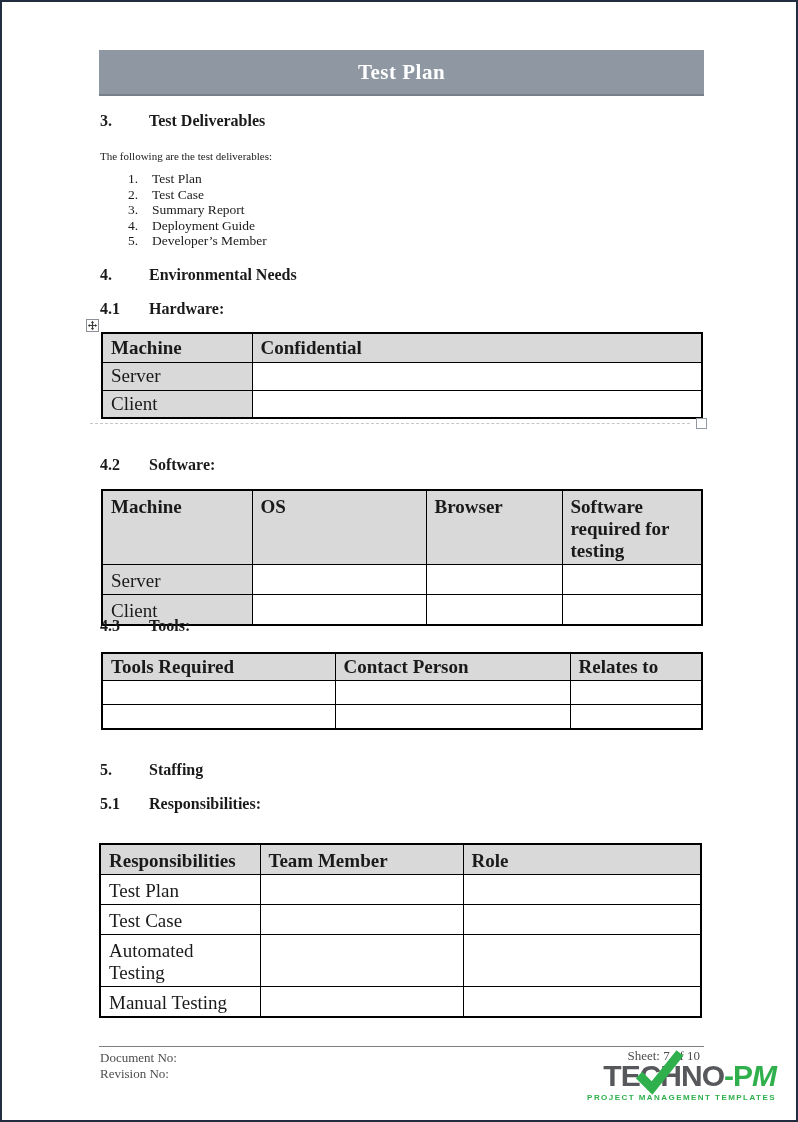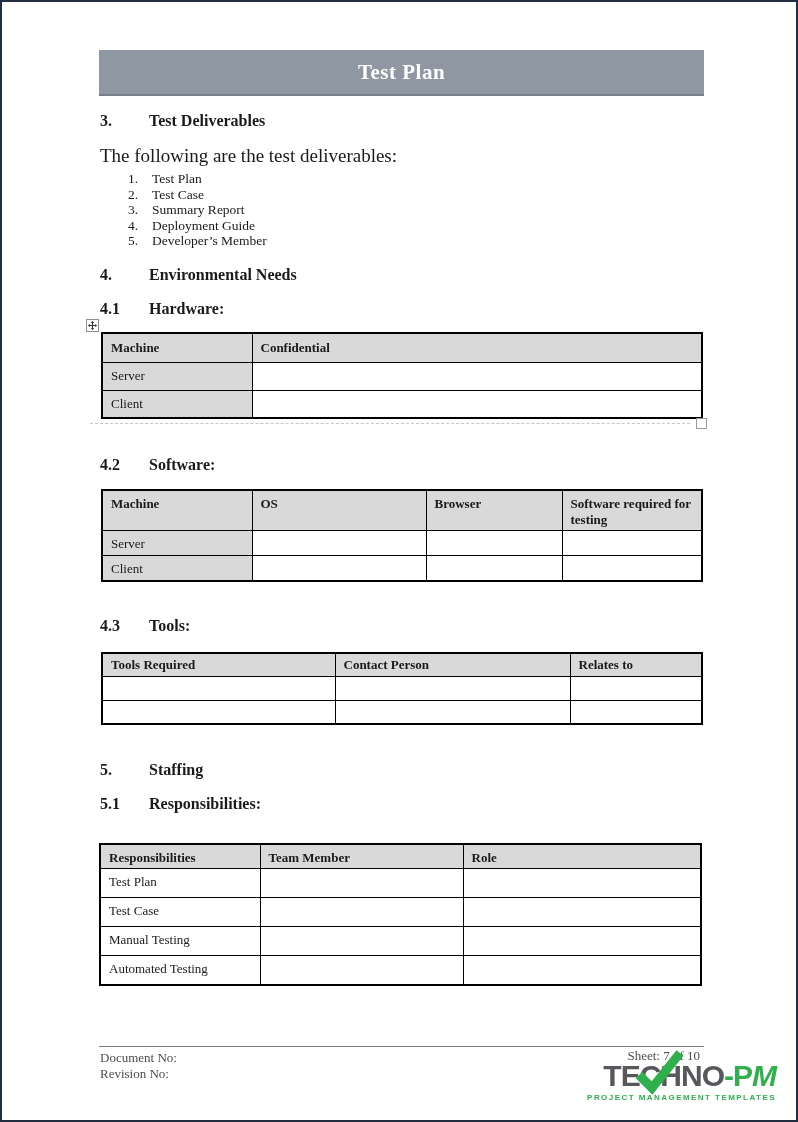--- a/index.html
+++ b/index.html
@@ -23,28 +23,28 @@
     display:flex; align-items:center; justify-content:center;
   }
   .title-bar .t {
     color:#ffffff; font-size:21px; font-weight:bold; letter-spacing:.5px;
   }
 
   
   .hd { display:flex; font-weight:bold; font-size:16px; line-height:18px; }
   .hd .num { width:49px; flex:0 0 49px; }
 
-  .body-text { font-size:19px; line-height:16px; }
+  .body-text { font-size:11px; line-height:16px; }
 
   .ol { font-size:13.5px; }
   .ol .li { display:flex; line-height:15.6px; }
   .ol .li .n { width:24px; flex:0 0 24px; }
 
   
-  table { border-collapse:collapse; table-layout:fixed; font-size:13px; }
+  table { border-collapse:collapse; table-layout:fixed; font-size:19px; }
   table { border:2px solid #000; }
   td, th { border:1px solid #000; padding:2px 8px; text-align:left; overflow:hidden; }
   th { background:#d9d9d9; font-weight:bold; }
   .shade { background:#d9d9d9; }
   .vt td, .vt th { vertical-align:top; padding-top:5px; }
 
   
   .move-handle { left:84px; top:316px; width:13px; height:13px; cursor:move; }
   .dash-line { left:88px; top:421px; width:600px; border-top:1px dashed #c6c6c6; }
   .resize-square { left:694px; top:416px; width:11px; height:11px; border:1px solid #939aa1; background:#fff; cursor:nwse-resize; }
@@ -236,26 +236,26 @@
       <td>Test Plan</td>
       <td></td>
       <td></td>
     </tr>
     <tr style="height:29px;">
       <td>Test Case</td>
       <td></td>
       <td></td>
     </tr>
     <tr style="height:29px;">
+      <td>Automated Testing</td>
+      <td></td>
+      <td></td>
+    </tr>
+    <tr style="height:29px;">
       <td>Manual Testing</td>
-      <td></td>
-      <td></td>
-    </tr>
-    <tr style="height:29px;">
-      <td>Automated Testing</td>
       <td></td>
       <td></td>
     </tr>
   </tbody>
     </table>
 
   <div class="abs footer-rule"></div>
   <div class="abs ftxt doc-no">Document No:</div>
   <div class="abs ftxt rev-no">Revision No:</div>
   <div class="abs ftxt sheet">Sheet: 7 of 10</div>

